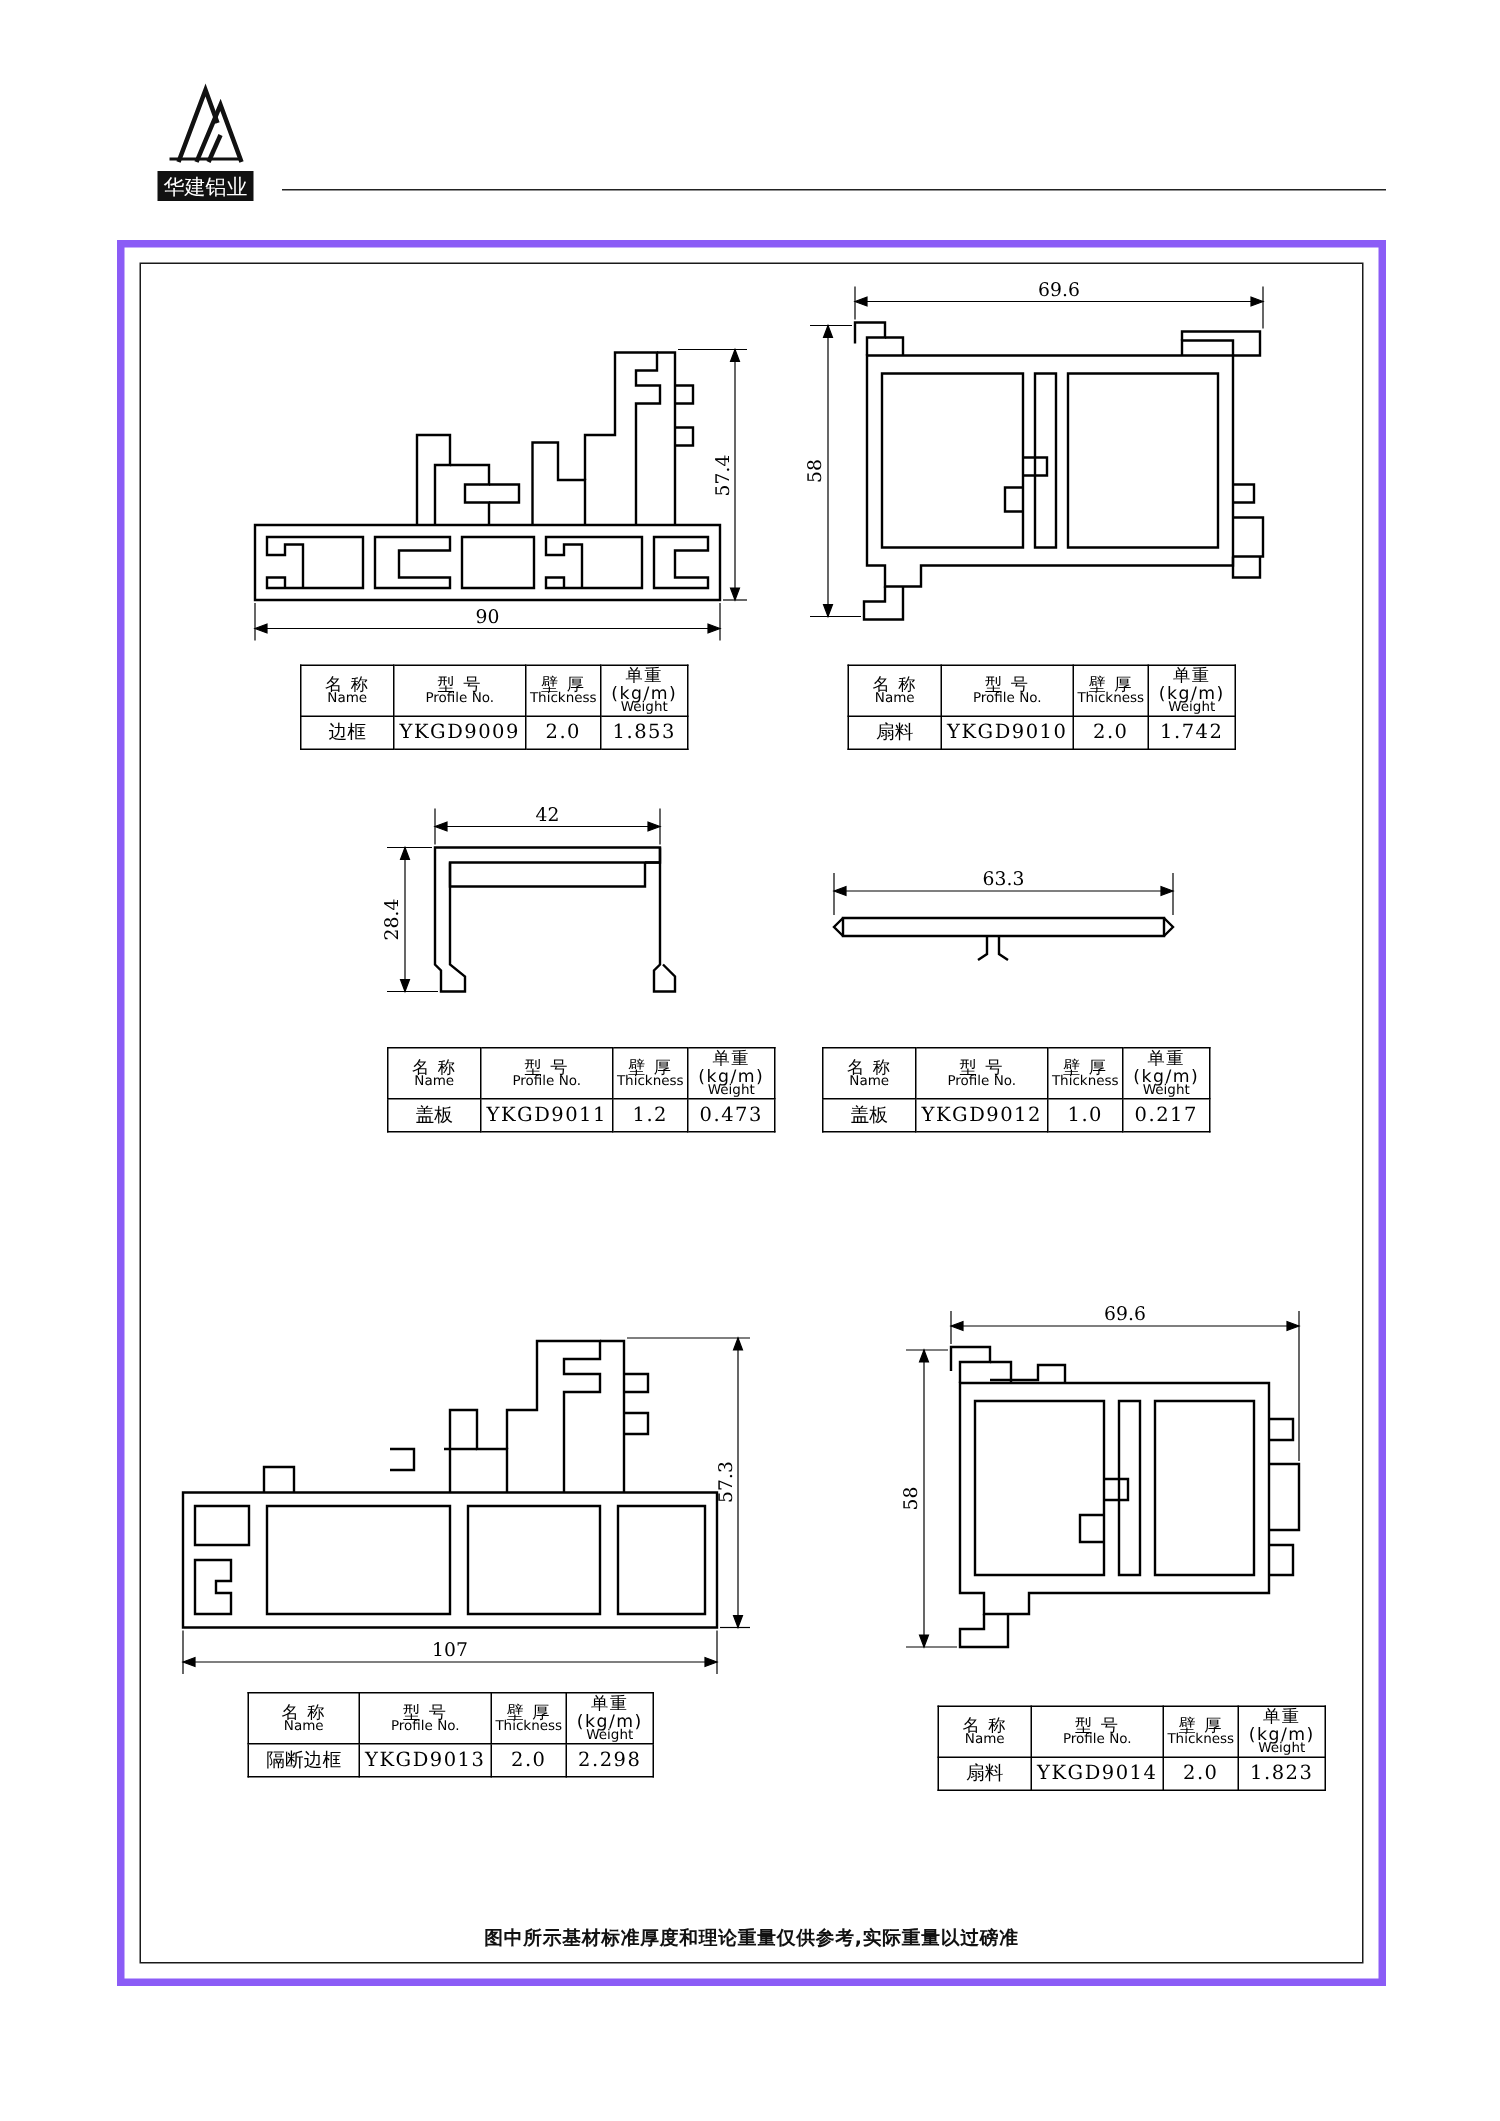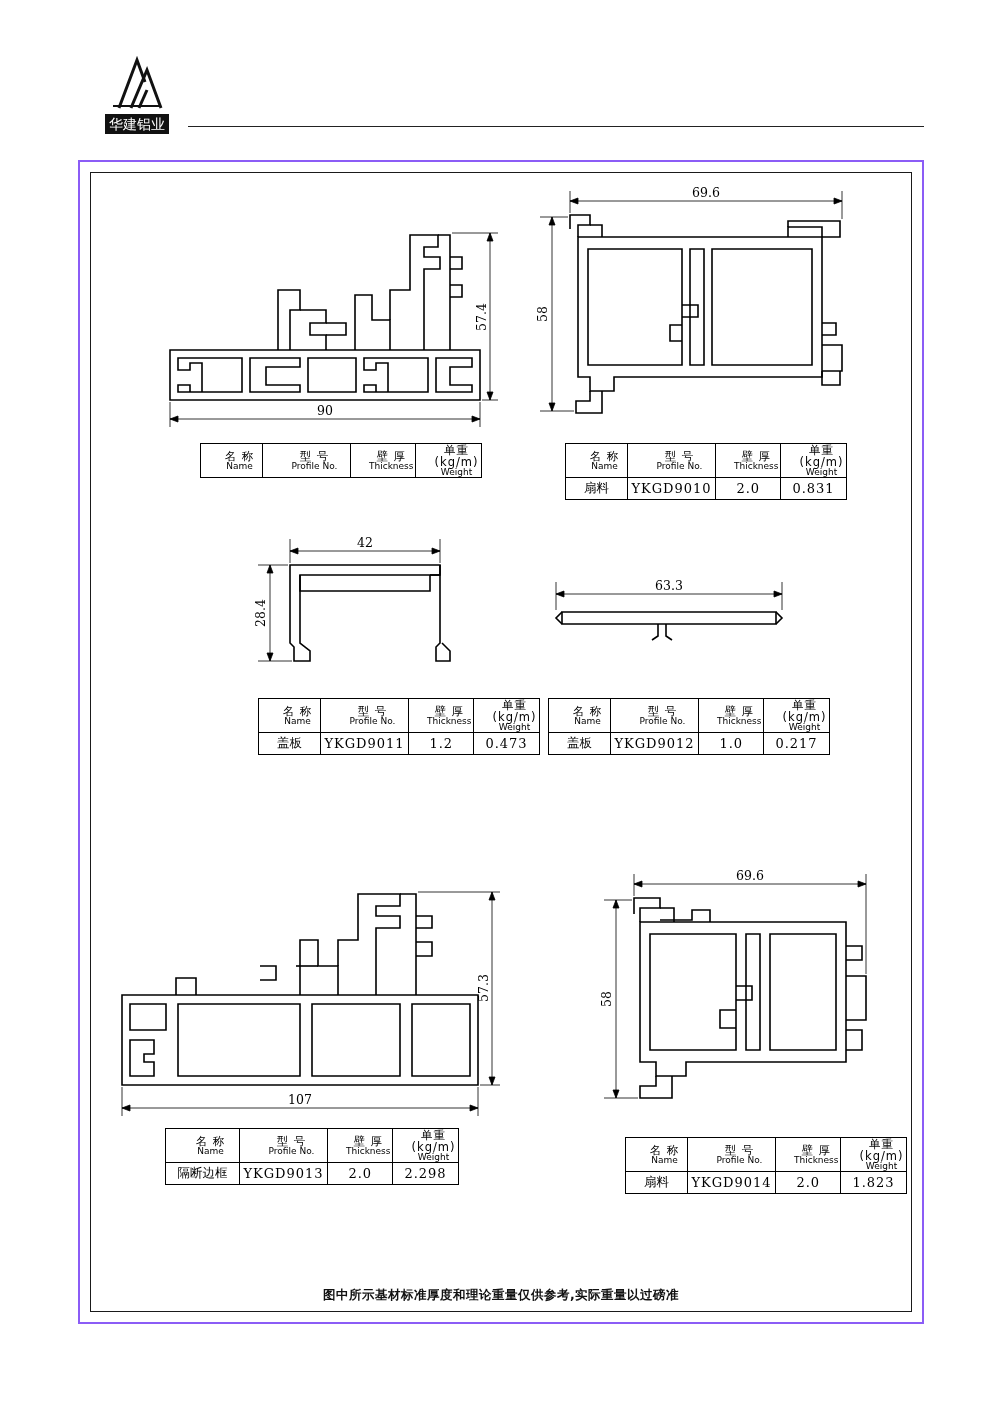--- a/index.html
+++ b/index.html
@@ -45,21 +45,21 @@
     position: absolute;
     left: 110px; top: 86px;
     width: 736px; height: 1px;
     background: #222;
   }
   
   .frame-outer {
     position: absolute;
     left: 78px; top: 160px;
     width: 846px; height: 1164px;
-    border: 2px solid #8b5cf6;
+    border: 5px solid #8b5cf6;
   }
   .frame-inner {
     position: absolute;
     left: 10px; top: 10px;
     right: 10px; bottom: 10px;
     border: 1px solid #1a1a1a;
   }
   .footnote {
     position: absolute;
     left: 0; right: 0;
@@ -80,21 +80,21 @@
   .spec-table td {
     border: 1px solid #000;
     text-align: center;
     vertical-align: middle;
     padding: 0;
     font-family: "DejaVu Sans", sans-serif;
   }
   .spec-table .hd {
     height: 17px;
     line-height: 1.0;
-    padding: 1px 2px 0 18px;
+    padding: 1px 2px 0 2px;
   }
   .spec-table .hd .cn {
     display: block;
     font-size: 11.5px;
     letter-spacing: 1px;
   }
   .spec-table .hd .en {
     display: block;
     font-size: 9px;
     letter-spacing: 0px;
@@ -217,20 +217,26 @@
       </td>
       <td class="hd two w-thick">
         <span class="cn">壁 厚</span>
         <span class="en">Thickness</span>
       </td>
       <td class="hd two w-weight">
         <span class="cn">单重(kg/m)</span>
         <span class="en">Weight</span>
       </td>
     </tr>
+    <tr>
+      <td class="val cnval">边框</td>
+      <td class="val">YKGD9009</td>
+      <td class="val">2.0</td>
+      <td class="val">1.853</td>
+    </tr>
   </tbody>
     </table>
 
   <div class="draw" style="left:530px; top:195px; width:330px; height:240px;">
     <svg width="330" height="240" viewBox="0 0 330 240">
       <g fill="none" stroke="#000" stroke-width="1.6">
 
         <path d="M48 42 L48 182 L60 182 L60 196 L84 196 L84 182 L292 182 L292 42 Z"></path>
 
         <path d="M58 54 L58 170 L152 170 L152 54 Z"></path>
@@ -292,21 +298,21 @@
       </td>
       <td class="hd two w-weight">
         <span class="cn">单重(kg/m)</span>
         <span class="en">Weight</span>
       </td>
     </tr>
     <tr>
       <td class="val cnval">扇料</td>
       <td class="val">YKGD9010</td>
       <td class="val">2.0</td>
-      <td class="val">0.831</td>
+      <td class="val">1.742</td>
     </tr>
   </tbody>
     </table>
 
   <div class="draw" style="left:250px; top:535px; width:250px; height:150px;">
     <svg width="250" height="150" viewBox="0 0 250 150">
       <g fill="none" stroke="#000" stroke-width="1.6">
 
         <path d="M40 30 L190 30 L190 40 L50 40 L50 108 L60 116 L60 126 L44 126 L44 112 L40 108 Z"></path>
         <path d="M190 30 L190 108 L186 112 L186 126 L200 126 L200 116 L192 108"></path>

